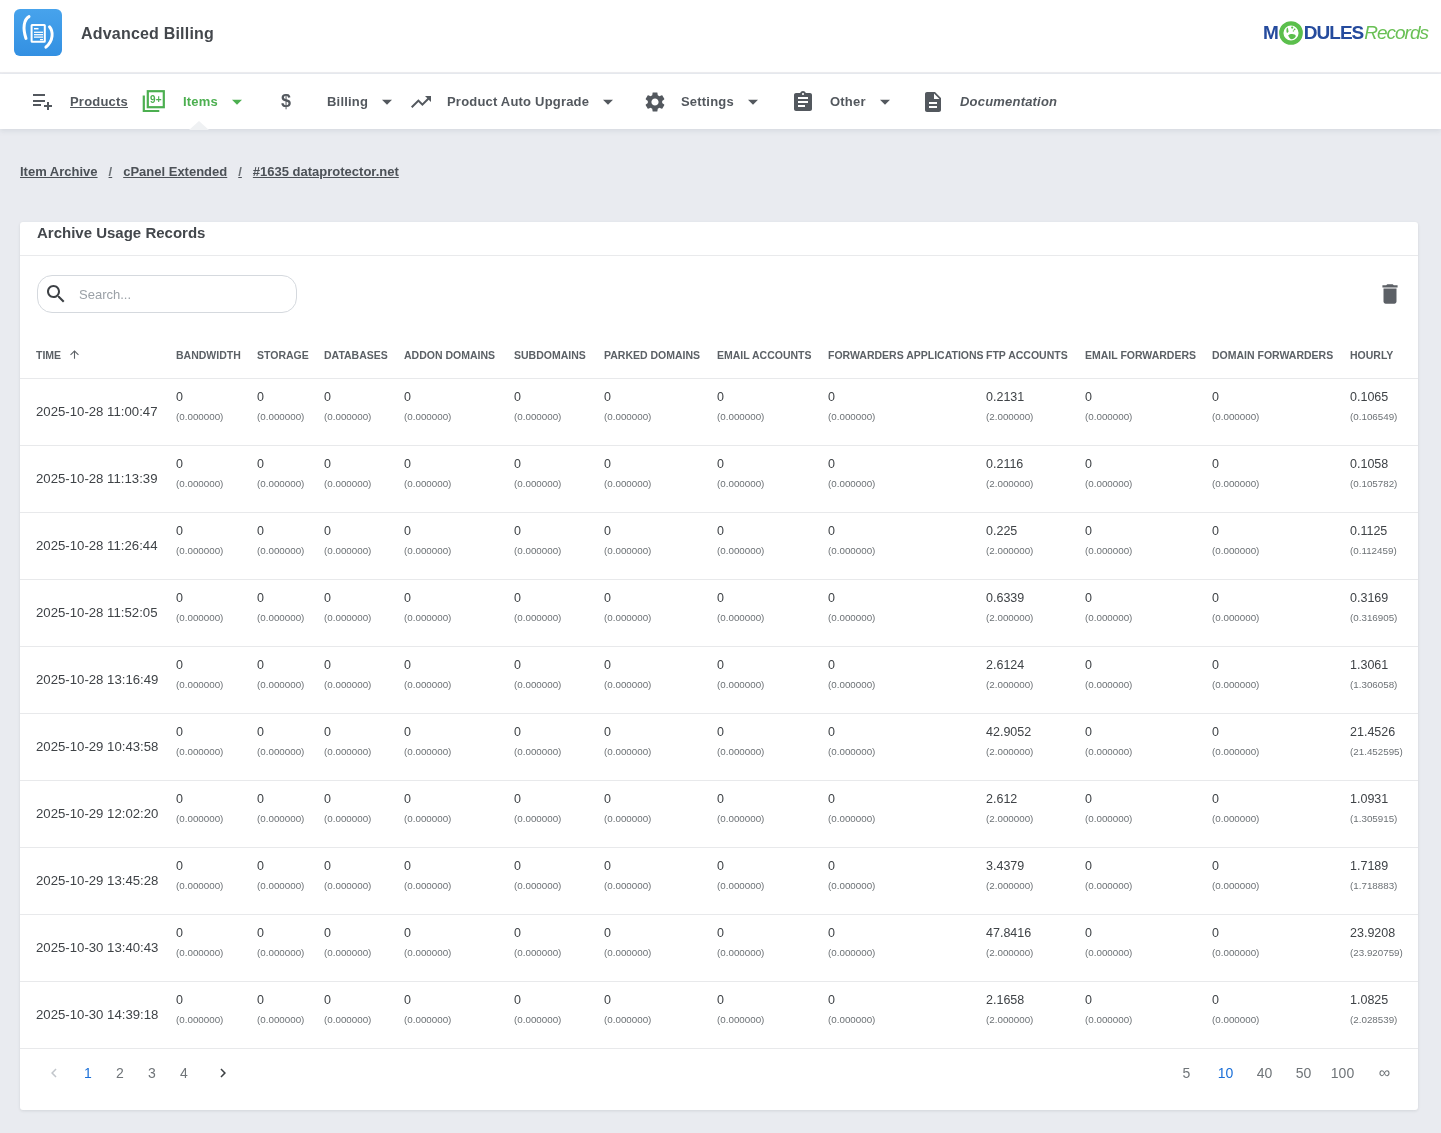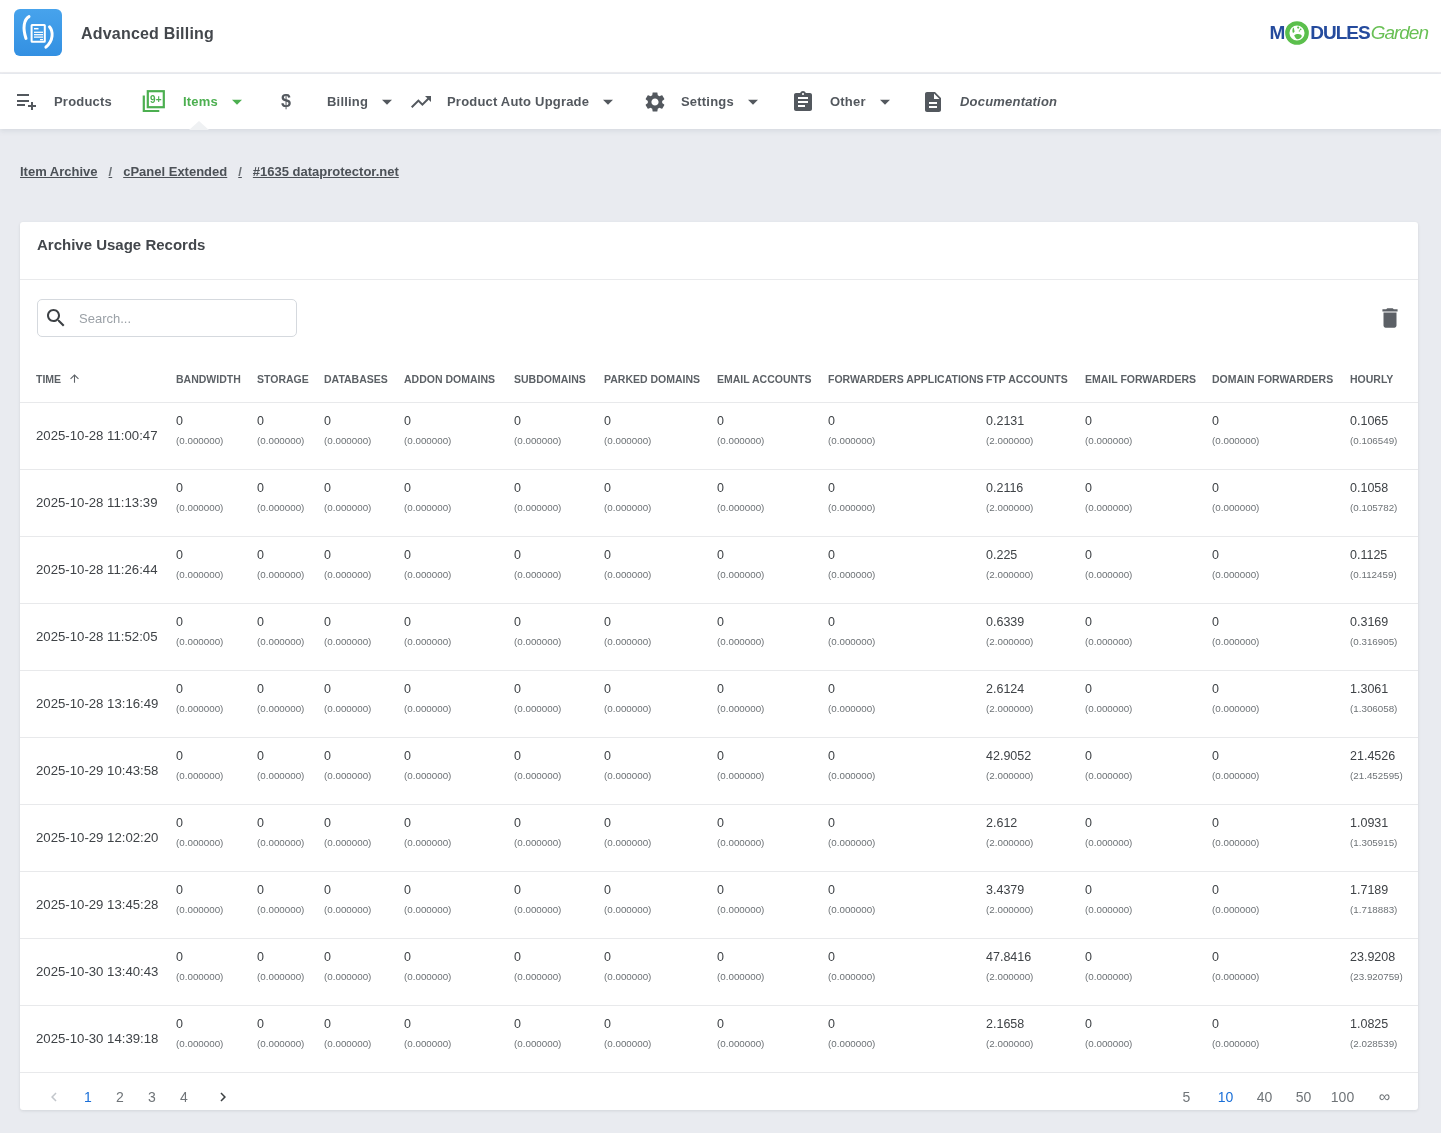--- a/index.html
+++ b/index.html
@@ -11,23 +11,23 @@
 .mglogo { position:absolute; right:13px; top:20px; display:flex; align-items:center; height:25px; }
 .nav { position:absolute; left:0; top:74px; width:1441px; height:55px; background:#fff; box-shadow:0 2px 5px rgba(110,120,135,0.15); }
 .navitem { position:absolute; top:0; height:55px; display:flex; align-items:center; color:#53585e; font-size:13px; font-weight:bold; letter-spacing:0.2px; }
 .navitem svg { flex:0 0 auto; }
 .navitem .lbl { margin-left:17px; }
 .caret { margin-left:7px; }
 .notch { position:absolute; left:189px; bottom:-1px; width:0; height:0; border-left:10px solid transparent; border-right:10px solid transparent; border-bottom:9px solid #eff1f3; }
 .crumbs { position:absolute; left:20px; top:164px; font-size:13px; font-weight:bold; color:#4c5157;text-decoration:underline; }
 .crumbs .sep { color:#6d7277; font-weight:bold; margin:0 11px; }
 .card { position:absolute; left:20px; top:222px; width:1398px; height:888px; background:#fff; border-radius:3px; box-shadow:0 1px 3px rgba(60,64,67,0.12); }
-.cardtitle { height:58px; border-bottom:1px solid #e9eaec; display:flex; align-items:center; padding-left:17px; padding-bottom:13px; font-size:15px; font-weight:bold; color:#43474c; }
+.cardtitle { height:34px; border-bottom:1px solid #e9eaec; display:flex; align-items:center; padding-left:17px; padding-bottom:13px; font-size:15px; font-weight:bold; color:#43474c; }
 .toolbar { position:relative; height:73px; }
-.search { position:absolute; left:17px; top:19px; width:260px; height:38px; border:1px solid #d5d9de; border-radius:5px; display:flex; align-items:center; }
+.search { position:absolute; left:17px; top:19px; width:260px; height:38px; border:1px solid #d5d9de; border-radius:15px; display:flex; align-items:center; }
 .search .ph { margin-left:11px; font-size:13px; color:#9ba1a7; }
 .search svg { margin-left:6px; }
 .trash { position:absolute; right:15px; top:25px; }
 table { border-collapse:collapse; table-layout:fixed; width:1398px; }
 th { height:49px; padding-top:3px; font-size:10.5px; font-weight:bold; color:#5c6166; text-align:left; letter-spacing:0; border-bottom:1px solid #e8e9eb; white-space:nowrap; vertical-align:middle; }
 td { height:67px; border-bottom:1px solid #e8e9eb; vertical-align:top; padding-top:9px; white-space:nowrap; }
 td.time { vertical-align:middle; padding-top:0; font-size:13.2px; color:#3f4347; }
 th.c1, td.c1 { padding-left:16px; }
 .v { font-size:12.5px; color:#3f4347; line-height:18px; }
 .s { font-size:9.8px; color:#6d7276; line-height:16px; margin-top:3px; }
@@ -72,26 +72,26 @@
     <span style="font-size:19px;font-weight:bold;color:#254b9d;letter-spacing:-1px;">M</span>
       <svg width="24" height="24" viewBox="0 0 24 24" style="margin:0 1px;">
         <circle cx="12" cy="12" r="9.7" fill="none" stroke="#5bbf4c" stroke-width="4.3"></circle>
         <path d="M8.2 6.5 C7.2 8.5 7.0 10.8 8.1 12.1 L9.6 10.8 L9.0 7.6 Z" fill="#5bbf4c"></path>
         <circle cx="13.2" cy="6.6" r="1.1" fill="#5bbf4c"></circle>
         <circle cx="15.6" cy="8.3" r="0.9" fill="#5bbf4c"></circle>
         <circle cx="14.4" cy="9.9" r="0.7" fill="#5bbf4c"></circle>
         <path d="M9.2 14.2 c1.6 -1.2 4.6 -1.5 6.4 -0.6 c1 .5 1.4 1.2 1 2.1 c-.9 1.6 -2.3 2.5 -3.8 2.5 c-1.6 0 -3 -1.8 -3.6 -4 Z" fill="#5bbf4c"></path>
       </svg>
       <span style="font-size:19px;font-weight:bold;color:#254b9d;letter-spacing:-1px;">DULES</span>
-      <span style="font-size:19px;font-style:italic;color:#69c055;letter-spacing:-1px;margin-left:1px;">Garden</span>
+      <span style="font-size:19px;font-style:italic;color:#69c055;letter-spacing:-1px;margin-left:1px;">Records</span>
   </div>
 </div>
 
 <div class="nav">
-  <div class="navitem" style="left:15px;">
+  <div class="navitem" style="left:31px;text-decoration:underline;">
     <svg width="24" height="24" viewBox="0 0 24 24" fill="#53585e">
         <path d="M14 10H2v2h12v-2zm0-6H2v2h12V4zM2 16h8v-2H2v2zm16-1v-3h-2v3h-3v2h3v3h2v-3h3v-2h-3z"></path>
       </svg>
     <span class="lbl" style="margin-left:15px;">Products</span>
   </div>
   <div class="navitem" style="left:142px;color:#4caf50;">
     <svg width="23" height="23" viewBox="0 0 23 23">
       <path d="M1.8 5.5 V21 H17.3" fill="none" stroke="#4caf50" stroke-width="2.2"></path>
       <rect x="5.8" y="1.2" width="16" height="16" fill="none" stroke="#4caf50" stroke-width="2.2"></rect>
       <text x="13.9" y="12.6" font-size="10" font-weight="bold" fill="#4caf50" text-anchor="middle" font-family="Liberation Sans">9+</text>

